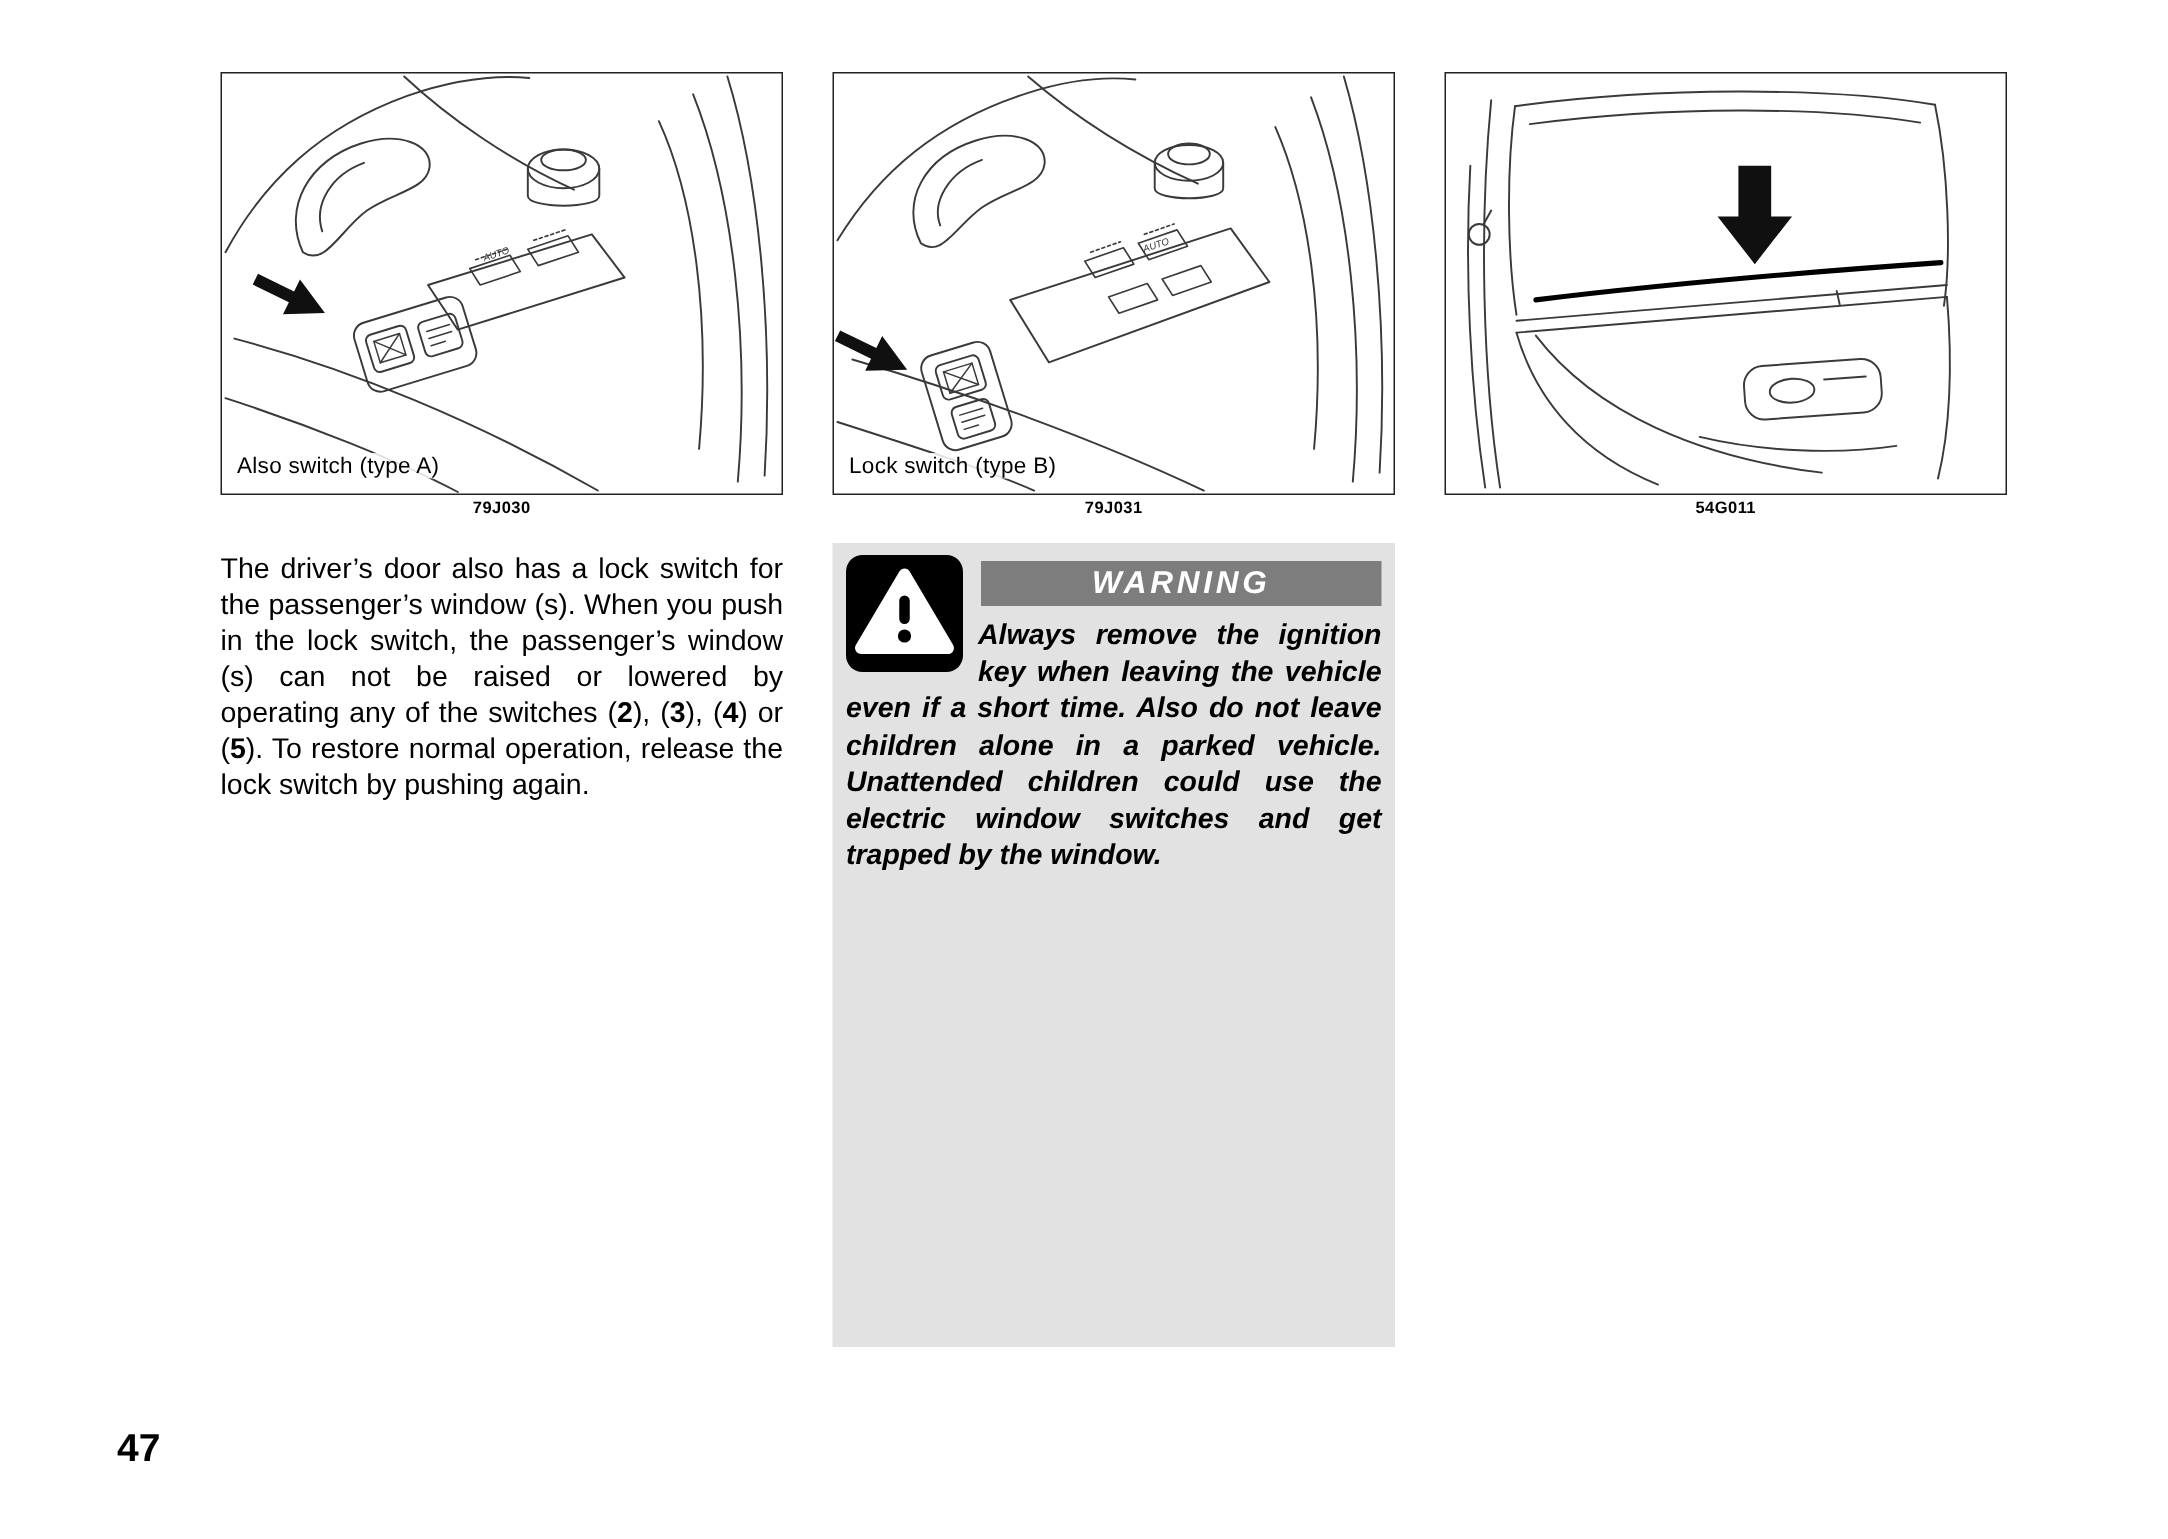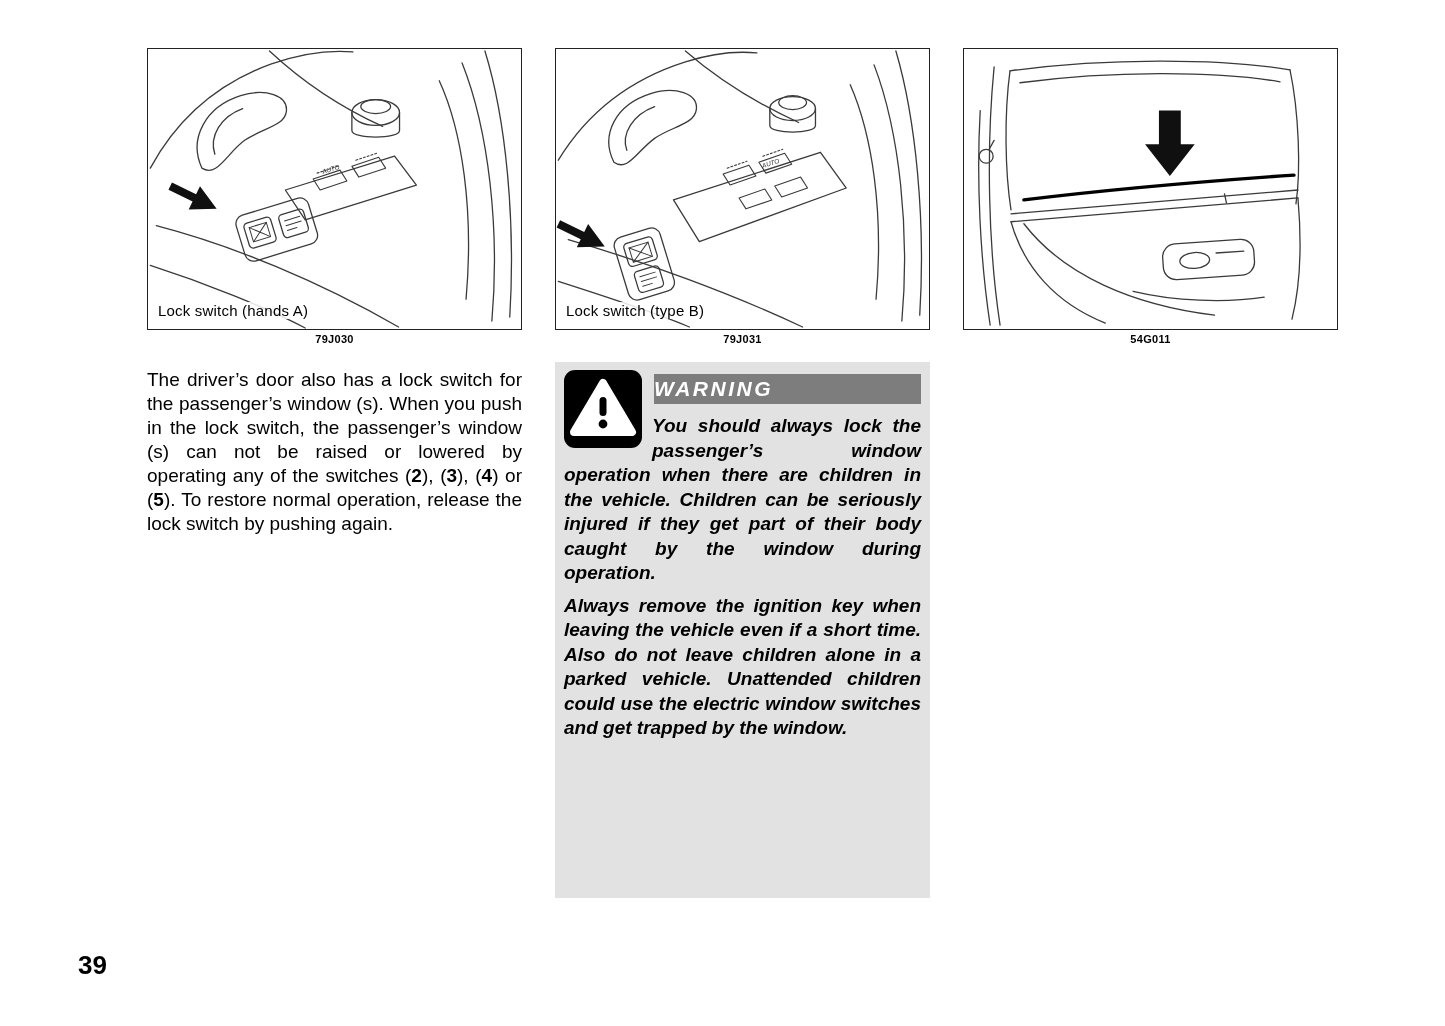--- a/index.html
+++ b/index.html
@@ -86,20 +86,21 @@
     height: 78px;
     margin: 2px 10px 6px 0;
   }
   .warning-title-bar {
     margin-left: 90px;
     margin-top: 6px;
     height: 30px;
     line-height: 30px;
     background: var(--warning-bar, #7e7e7e);
     color: var(--warning-bar-text, #ffffff);
+    text-align: center;
     font-size: 21px;
     font-weight: bold;
     font-style: italic;
     letter-spacing: 2.5px;
   }
   .warn-p {
     margin: 8px 0 0 0;
     font-size: 19px;
     line-height: 24.5px;
     font-weight: bold;
@@ -160,21 +161,21 @@
                 <rect x="12" y="14" width="18" height="15"></rect>
                 <path d="M12,14 L30,29 M30,14 L12,29"></path>
               </g>
               <rect x="43" y="11" width="26" height="24" rx="4"></rect>
               <path d="M48,18 h16 M48,23 h16 M48,28 h10" stroke-width="1"></path>
             </g>
           </g>
           <text x="176" y="126" font-size="6.5" fill="#333" font-style="italic" transform="rotate(-18 176 126)">AUTO</text>
           <polygon points="0,5 27,5 27,-4 52,9 27,22 27,13 0,13" transform="translate(26,130) rotate(26)" fill="#101010"></polygon>
         </svg>
-        <div class="fig-caption">Lock switch (hands A)</div>
+        <div class="fig-caption">Also switch (type A)</div>
       </div>
       <div class="fig-code">79J030</div>
     </figure>
 
     <figure class="fig">
       <div class="fig-box">
         <svg class="art" viewBox="0 0 375 282">
           <g fill="none" stroke="var(--line-art,#3a3a3a)" stroke-width="1.3" stroke-linecap="round" stroke-linejoin="round">
             <path d="M2,112 C30,66 70,32 130,13 C158,4 182,2 202,4"></path>
             <path d="M58,114 C44,86 60,56 95,45 C120,37 143,45 141,61 C139,76 116,78 99,90 C81,103 72,124 58,114 Z"></path>
@@ -255,22 +256,21 @@
     <div class="text-col"><span>The driver’s door also has a lock switch for the passenger’s window (s). When you push in the lock switch, the passenger’s window (s) can not be raised or lowered by operating any of the switches (</span><span class="seg-bold">2</span><span>), (</span><span class="seg-bold">3</span><span>), (</span><span class="seg-bold">4</span><span>) or (</span><span class="seg-bold">5</span><span>). To restore normal operation, release the lock switch by pushing again.</span></div>
 
     <div class="warning-box">
       <svg class="warning-icon" viewBox="0 0 78 78">
         <rect x="0" y="0" width="78" height="78" rx="11" fill="#000"></rect>
         <path d="M39,13 L68,62 L10,62 Z" fill="#fff" stroke="#fff" stroke-width="8" stroke-linejoin="round"></path>
         <rect x="35.5" y="27" width="7" height="19" rx="3.5" fill="#000"></rect>
         <circle cx="39" cy="54" r="4.4" fill="#000"></circle>
       </svg>
       <div class="warning-title-bar">WARNING</div>
-      <p class="warn-p first">You should always lock the passenger’s window operation when there are children in the vehicle. Children can be seriously injured if they get part of their body caught by the window during operation.</p>
       <p class="warn-p">Always remove the ignition key when leaving the vehicle even if a short time. Also do not leave children alone in a parked vehicle. Unattended children could use the electric window switches and get trapped by the window.</p>
     </div>
 
 
   </div>
 
-  <div class="page-number">39</div>
+  <div class="page-number">47</div>
 
 </div>
 
 </body></html>

